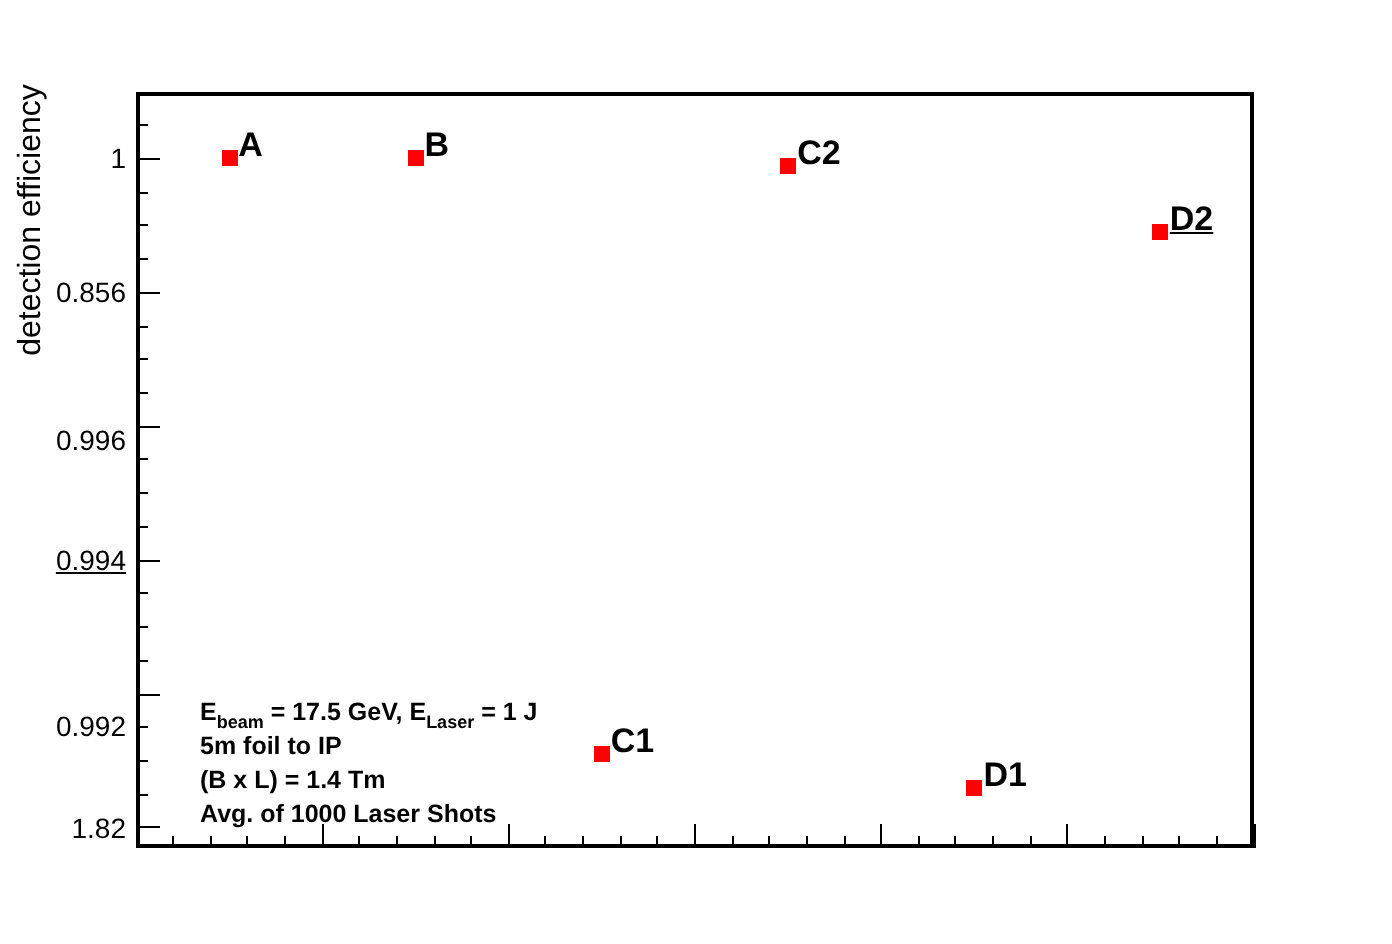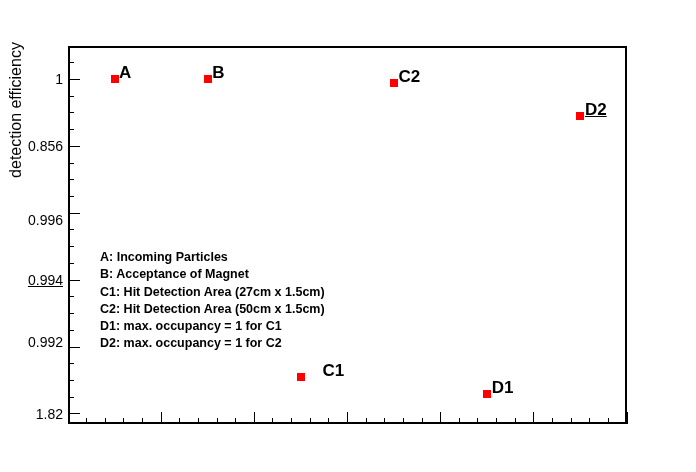--- a/index.html
+++ b/index.html
@@ -84,41 +84,39 @@
       <div class="tick" style="top: 196.031px; height: 1px; left: 68px; width: 6px;"></div>
       <div class="tick" style="top: 179.305px; height: 1px; left: 68px; width: 6px;"></div>
       <div class="tick" style="top: 162.58px; height: 1px; left: 68px; width: 6px;"></div>
       <div class="tick" style="top: 129.128px; height: 1px; left: 68px; width: 6px;"></div>
       <div class="tick" style="top: 112.403px; height: 1px; left: 68px; width: 6px;"></div>
       <div class="tick" style="top: 95.677px; height: 1px; left: 68px; width: 6px;"></div>
       <div class="tick" style="top: 62.2257px; height: 1px; left: 68px; width: 6px;"></div>
     </div>
   <div id="labels-layer">
       <div class="ytick-label" style="top: 405.965px;">1.82</div>
-      <div class="ytick-label" style="top: 334px;">0.992</div>
+      <div class="ytick-label" style="top: 355px;">0.992</div>
       <div class="ytick-label" style="top: 272.159px; text-decoration: underline;">0.994</div>
       <div class="ytick-label" style="top: 212px;">0.996</div>
       <div class="ytick-label" style="top: 138.354px;">0.856</div>
       <div class="ytick-label" style="top: 71.4513px;">1</div>
     </div>
   <div id="points-layer">
       <div class="marker" style="left: 110.583px; top: 75.4513px; background: rgb(255, 0, 0);"></div>
       <div class="plabel" style="left: 119.083px; top: 64.4513px;">A</div>
       <div class="marker" style="left: 203.75px; top: 75.4513px; background: rgb(255, 0, 0);"></div>
       <div class="plabel" style="left: 212.25px; top: 64.4513px;">B</div>
       <div class="marker" style="left: 296.917px; top: 373.168px; background: rgb(255, 0, 0);"></div>
-      <div class="plabel" style="left: 305.417px; top: 362.168px; margin-left: 17px;">C1</div>
+      <div class="plabel" style="left: 305.417px; top: 362.168px;">C1</div>
       <div class="marker" style="left: 390.083px; top: 78.7965px; background: rgb(255, 0, 0);"></div>
       <div class="plabel" style="left: 398.583px; top: 67.7965px;">C2</div>
       <div class="marker" style="left: 483.25px; top: 389.894px; background: rgb(255, 0, 0);"></div>
       <div class="plabel" style="left: 491.75px; top: 378.894px;">D1</div>
       <div class="marker" style="left: 576.417px; top: 112.248px; background: rgb(255, 0, 0);"></div>
       <div class="plabel" style="left: 584.917px; top: 101.248px; text-decoration: underline;">D2</div>
     </div>
-  <div class="ann ann1" id="legend-block" style="top:249px;">
-      <div class="line">A: Incoming Particles</div>
-      <div class="line">B: Acceptance of Magnet</div>
-      <div class="line">C1: Hit Detection Area (27cm x 1.5cm)</div>
-      <div class="line">C2: Hit Detection Area (50cm x 1.5cm)</div>
-      <div class="line">D1: max. occupancy = 1 for C1</div>
-      <div class="line">D2: max. occupancy = 1 for C2</div>
+  <div class="ann ann2" id="conditions-block" style="top:348px;">
+      <div class="line"><span>E</span><span class="sub">beam</span><span> = 17.5 GeV, E</span><span class="sub">Laser</span><span> = 1 J</span></div>
+      <div class="line"><span>5m foil to IP</span></div>
+      <div class="line"><span>(B x L) = 1.4 Tm</span></div>
+      <div class="line"><span>Avg. of 1000 Laser Shots</span></div>
     </div>
 </div>
 
 </body></html>

